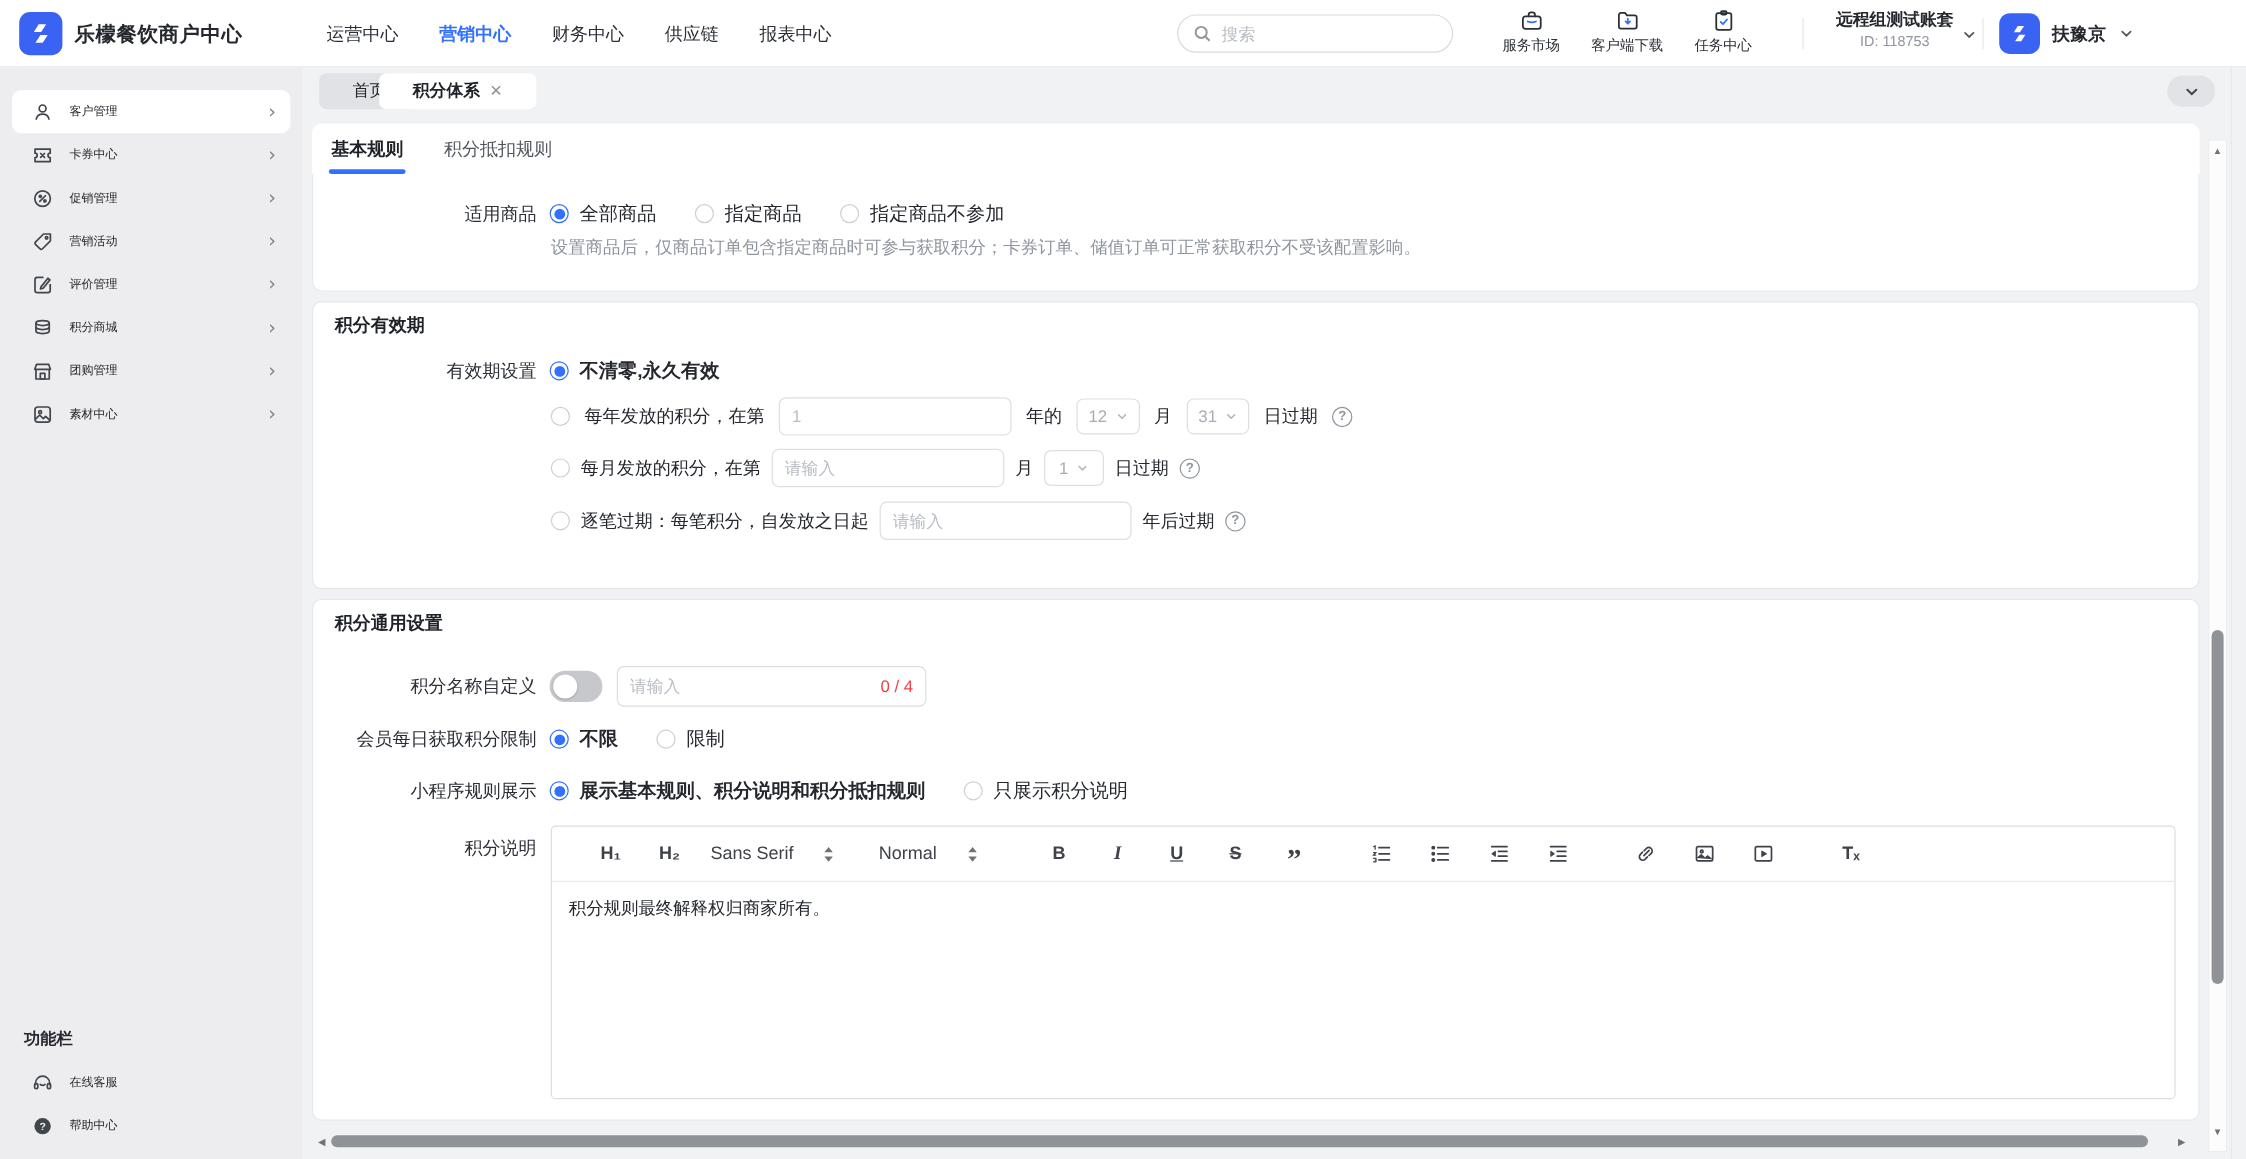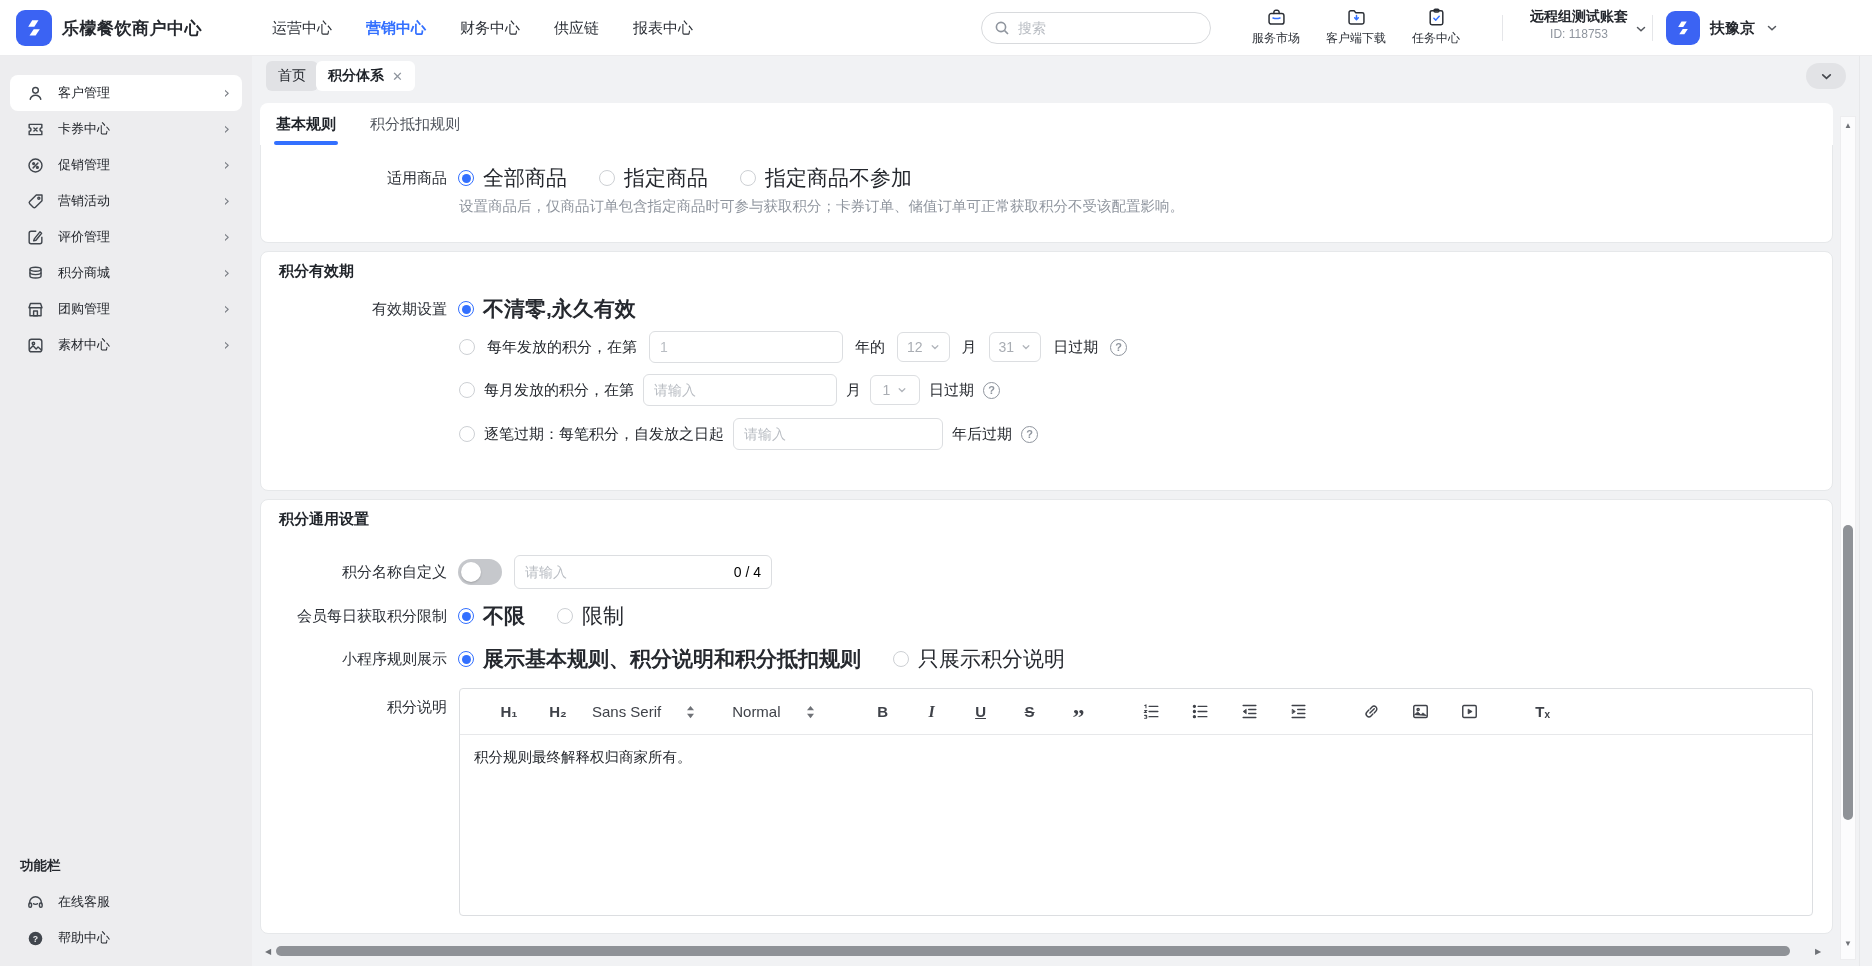--- a/index.html
+++ b/index.html
@@ -25,27 +25,27 @@
   .account-id { font-size:12px; color:#8f959e; margin-top:1px; }
   .account .chev { position:absolute; right:-6px; top:14px; }
   .userbox { position:absolute; left:1666px; top:11px; display:flex; align-items:center; gap:10px; cursor:pointer; }
   .avatar { width:34px; height:34px; border-radius:9px; background:#3b63f3; display:flex; align-items:center; justify-content:center; }
   .user-name { font-size:15px; font-weight:600; }
 
   
   .sidebar { position:absolute; top:56px; left:0; bottom:0; width:252px; background:#ededef; padding-top:19px; }
   .side-item { height:36px; margin:0 10px; border-radius:8px; display:flex; align-items:center; padding:0 12px 0 16px; cursor:pointer; }
   .side-item.active { background:#fff; }
-  .side-item .s-label { flex:1; margin-left:13px; font-size:13px; color:#25282e; }
+  .side-item .s-label { flex:1; margin-left:13px; font-size:10px; color:#25282e; }
   .side-chev { color:#7d8188; font-size:16px; line-height:1; font-family:"DejaVu Sans",sans-serif; }
   .side-footer { position:absolute; bottom:10px; left:0; width:252px; }
   .side-footer-title { padding:0 20px; height:24px; font-size:13.5px; color:#25282e; font-weight:600; display:flex; align-items:center; margin-bottom:6px; }
 
   
-  .crumb { position:absolute; top:61px; height:30px; border-radius:6px; display:flex; align-items:center; padding:0 12px; font-size:14px; cursor:pointer; }
+  .crumb { position:absolute; top:61px; height:30px; border-radius:6px; display:flex; align-items:center; padding:0 28px; font-size:14px; cursor:pointer; }
   .crumb-home { left:266px; background:#e1e2e5; color:#25282e; }
   .crumb-current { left:316px; background:#fff; color:#1f2329; font-weight:700; gap:8px; }
   .crumb-close { color:#8f959e; font-size:13px; font-weight:400; cursor:pointer; }
   .collapse-btn { position:absolute; left:1806px; top:63px; width:40px; height:26px; border-radius:13px; background:#e2e3e6; display:flex; align-items:center; justify-content:center; cursor:pointer; }
 
   
   .tabstrip { position:absolute; left:260px; top:103px; width:1573px; height:42px; background:#fff; border-radius:8px 8px 0 0; display:flex; align-items:center; padding-left:16px; gap:34px; z-index:5; }
   .tab { font-size:15px; color:#51565e; cursor:pointer; position:relative; height:42px; display:flex; align-items:center; }
   .tab.active { color:#1f2329; font-weight:700; }
   .tab.active::after { content:""; position:absolute; left:-2px; right:-2px; bottom:0; height:4px; border-radius:2px; background:#3370ff; }
@@ -55,34 +55,34 @@
   .frow { position:absolute; left:0; display:flex; align-items:center; }
   .lbl { width:186px; text-align:right; color:#2b2f36; font-size:15px; flex:none; }
   .ctl { margin-left:11px; display:flex; align-items:center; gap:8px; }
   .hint { position:absolute; left:198px; color:#8f959e; font-size:14.5px; }
 
   .radio { width:16px; height:16px; border-radius:50%; border:1px solid #cdd0d4; background:#fff; flex:none; cursor:pointer; position:relative; }
   .radio.checked { border-color:#3370ff; }
   .radio.checked::after { content:""; position:absolute; inset:2.5px; border-radius:50%; background:#3370ff; }
   .ropt { display:flex; align-items:center; gap:9px; cursor:pointer; }
   .ropt + .ropt { margin-left:24px; }
-  .ropt .rlabel { color:#25282e; font-size:21px; }
+  .ropt .rlabel { color:#25282e; font-size:16px; }
 
   .ipt { height:32px; border:1px solid #dcdee1; border-radius:6px; padding:0 10px; font-size:14px; font-family:inherit; color:#25282e; background:#fff; outline:none; }
   .ipt::placeholder { color:#b9bdc3; }
   .sel { height:30px; min-width:50px; border:1px solid #dcdee1; border-radius:6px; background:#fff; display:flex; align-items:center; justify-content:center; gap:7px; padding:0 9px; color:#a9adb3; font-size:14px; cursor:pointer; }
   .help { width:17px; height:17px; border-radius:50%; border:1.4px solid #8f959e; color:#8f959e; font-size:11px; font-weight:700; display:flex; align-items:center; justify-content:center; cursor:pointer; flex:none; }
   .note { position:absolute; left:198px; color:#8f959e; font-size:14.5px; }
 
   .toggle { width:44px; height:26px; border-radius:13px; background:#c6c8cc; position:relative; cursor:pointer; flex:none; }
   .toggle::after { content:""; position:absolute; left:3px; top:3px; width:20px; height:20px; border-radius:50%; background:#fff; box-shadow:0 1px 2px rgba(0,0,0,.2); }
   .ipt-wrap { width:258px; height:34px; border:1px solid #dcdee1; border-radius:6px; background:#fff; display:flex; align-items:center; padding:0 10px; }
   .ipt-wrap input { border:none; outline:none; flex:1; font-size:14px; font-family:inherit; background:transparent; }
   .ipt-wrap input::placeholder { color:#b9bdc3; }
-  .counter { color:#000000; font-size:14px; flex:none; }
+  .counter { color:#ef4444; font-size:14px; flex:none; }
 
   
   .editor { position:absolute; left:198px; top:188px; width:1354px; height:228px; border:1px solid #dcdee1; border-radius:4px; background:#fff; }
   .ed-toolbar { height:46px; border-bottom:1px solid #e7e8ea; display:flex; align-items:center; padding:0 14px; }
   .tb-btn { min-width:28px; height:28px; display:flex; align-items:center; justify-content:center; color:#3f4249; font-size:15px; font-weight:700; cursor:pointer;margin-left:21px; }
   .tb-gap { width:16px; flex:none; }
   .tb-select { display:flex; align-items:center; gap:24px; padding:0 4px; color:#3f4249; font-size:15px; font-weight:400; cursor:pointer; }
   .tb-i { font-family:"Liberation Serif","DejaVu Serif",serif; font-style:italic; font-size:16px; }
   .tb-u { text-decoration:underline; }
   .tb-s { text-decoration:line-through; }

